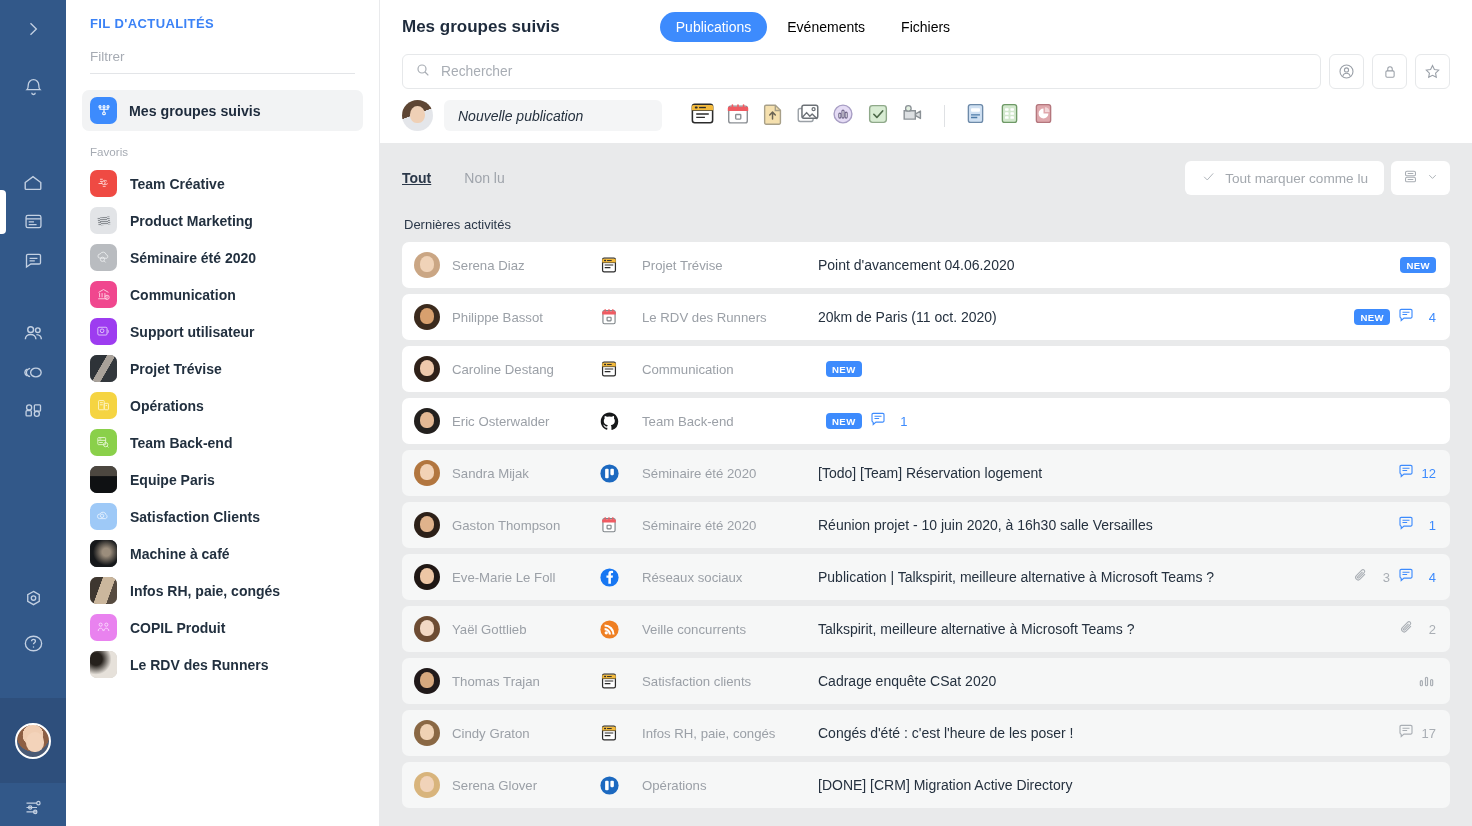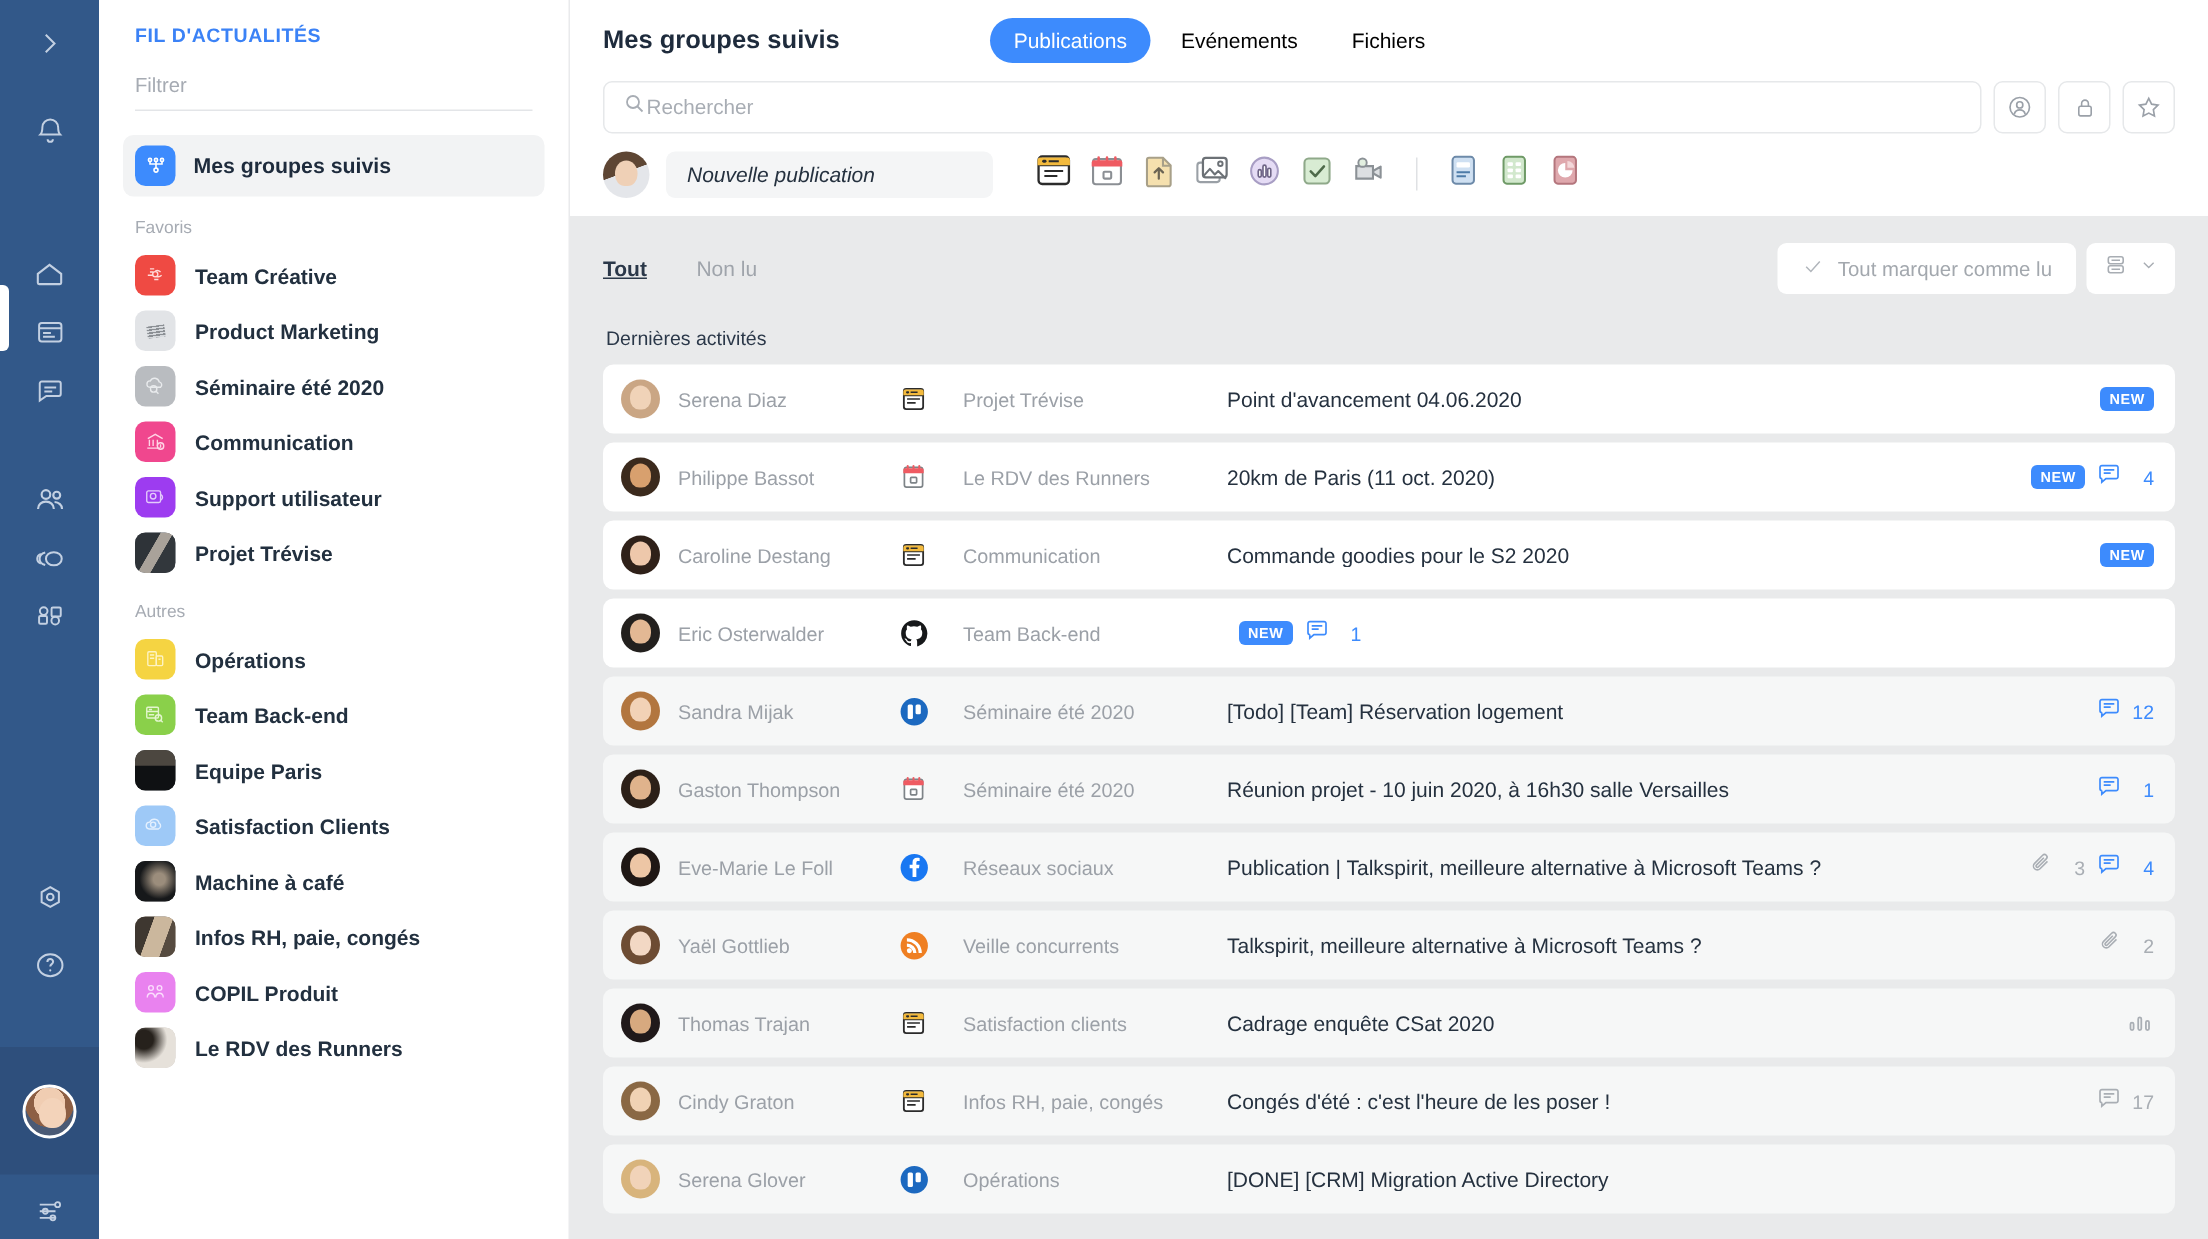--- a/index.html
+++ b/index.html
@@ -104,21 +104,21 @@
   .tabs { display: flex; align-items: center; gap: 4px; margin-left: 100px; }
   .tab {
     font-size: 14px; color: #000000; padding: 7px 16px; border-radius: 16px;
     cursor: pointer; white-space: nowrap;
   }
   .tab.active { background: #3d8bfd; color: #fff; font-weight: 400; }
 
   .head-row2 { display: flex; align-items: center; gap: 8px; margin-top: 12px; }
   .search {
     flex: 1; height: 35px; border: 1px solid #e6e8ea; border-radius: 6px;
-    display: flex; align-items: center; padding: 0 12px;
+    display: flex; align-items: center; gap: 10px; padding: 0 12px;
   }
   .search input {
     border: none; outline: none; font-size: 13.8px; color: #6b7280;
     font-family: "Liberation Sans", sans-serif; flex: 1; background: transparent;
   }
   .search input::placeholder { color: #a8adb4; }
   .sq-btn {
     width: 35px; height: 35px; border: 1px solid #e6e8ea; border-radius: 6px;
     display: flex; align-items: center; justify-content: center; cursor: pointer;
     color: #9aa0a8; background:#fff;
@@ -357,21 +357,20 @@
         <span class="lbl">Support utilisateur</span>
       </div>
       <div class="grp">
         <div class="gi" style="background:#5b6068">
           <span style="position:absolute;inset:0;background:linear-gradient(120deg,#2e3338 0 40%,#a9a29a 41% 60%,#32373c 61%)"></span>
         </div>
         <span class="lbl">Projet Trévise</span>
       </div>
     </div>
 
-    <div class="sec-label">Autres</div>
     <div>
       <div class="grp">
         <div class="gi" style="background:#f5d442">
           <svg width="17" height="17" viewBox="0 0 24 24" fill="none" stroke="#fdf3c3" stroke-width="1.3">
               <rect x="5" y="5" width="8" height="13" rx="1"></rect>
               <rect x="13" y="9" width="6" height="9" rx="1"></rect>
               <path d="M7 8h4M7 11h4M15 12h2"></path>
             </svg>
         </div>
         <span class="lbl">Opérations</span>
@@ -654,21 +653,20 @@
               <svg width="20" height="20" viewBox="0 0 28 28">
                 <rect x="5" y="4.5" width="18" height="19" rx="2.2" fill="#fff" stroke="#2b2b2b" stroke-width="1.7"></rect>
                 <path d="M5.2 10.5h17.6" stroke="#2b2b2b" stroke-width="1.7"></path>
                 <path d="M6.3 5.2h15.4a1.8 1.8 0 011.8 1.8v3.5H4.5V7a1.8 1.8 0 011.8-1.8z" fill="#f3ba3d"></path>
                 <rect x="7" y="6.8" width="3" height="2" rx="1" fill="#2b2b2b"></rect>
                 <path d="M11.3 7.8h6.5" stroke="#2b2b2b" stroke-width="1.4"></path>
                 <path d="M8 14h12M8 17.6h8" stroke="#2b2b2b" stroke-width="1.6"></path>
               </svg>
             </span>
             <span class="r-group">Communication</span>
-            <span class="r-text">Commande goodies pour le S2 2020</span>
             <span class="r-meta">
               <span class="badge-new">NEW</span>
             </span>
           </div>
           <div class="row unread">
             <span class="r-avatar" style="background:#23201e">
               <i style="background:#e3b894"></i>
             </span>
             <span class="r-name">Eric Osterwalder</span>
             <span class="r-gicon">

